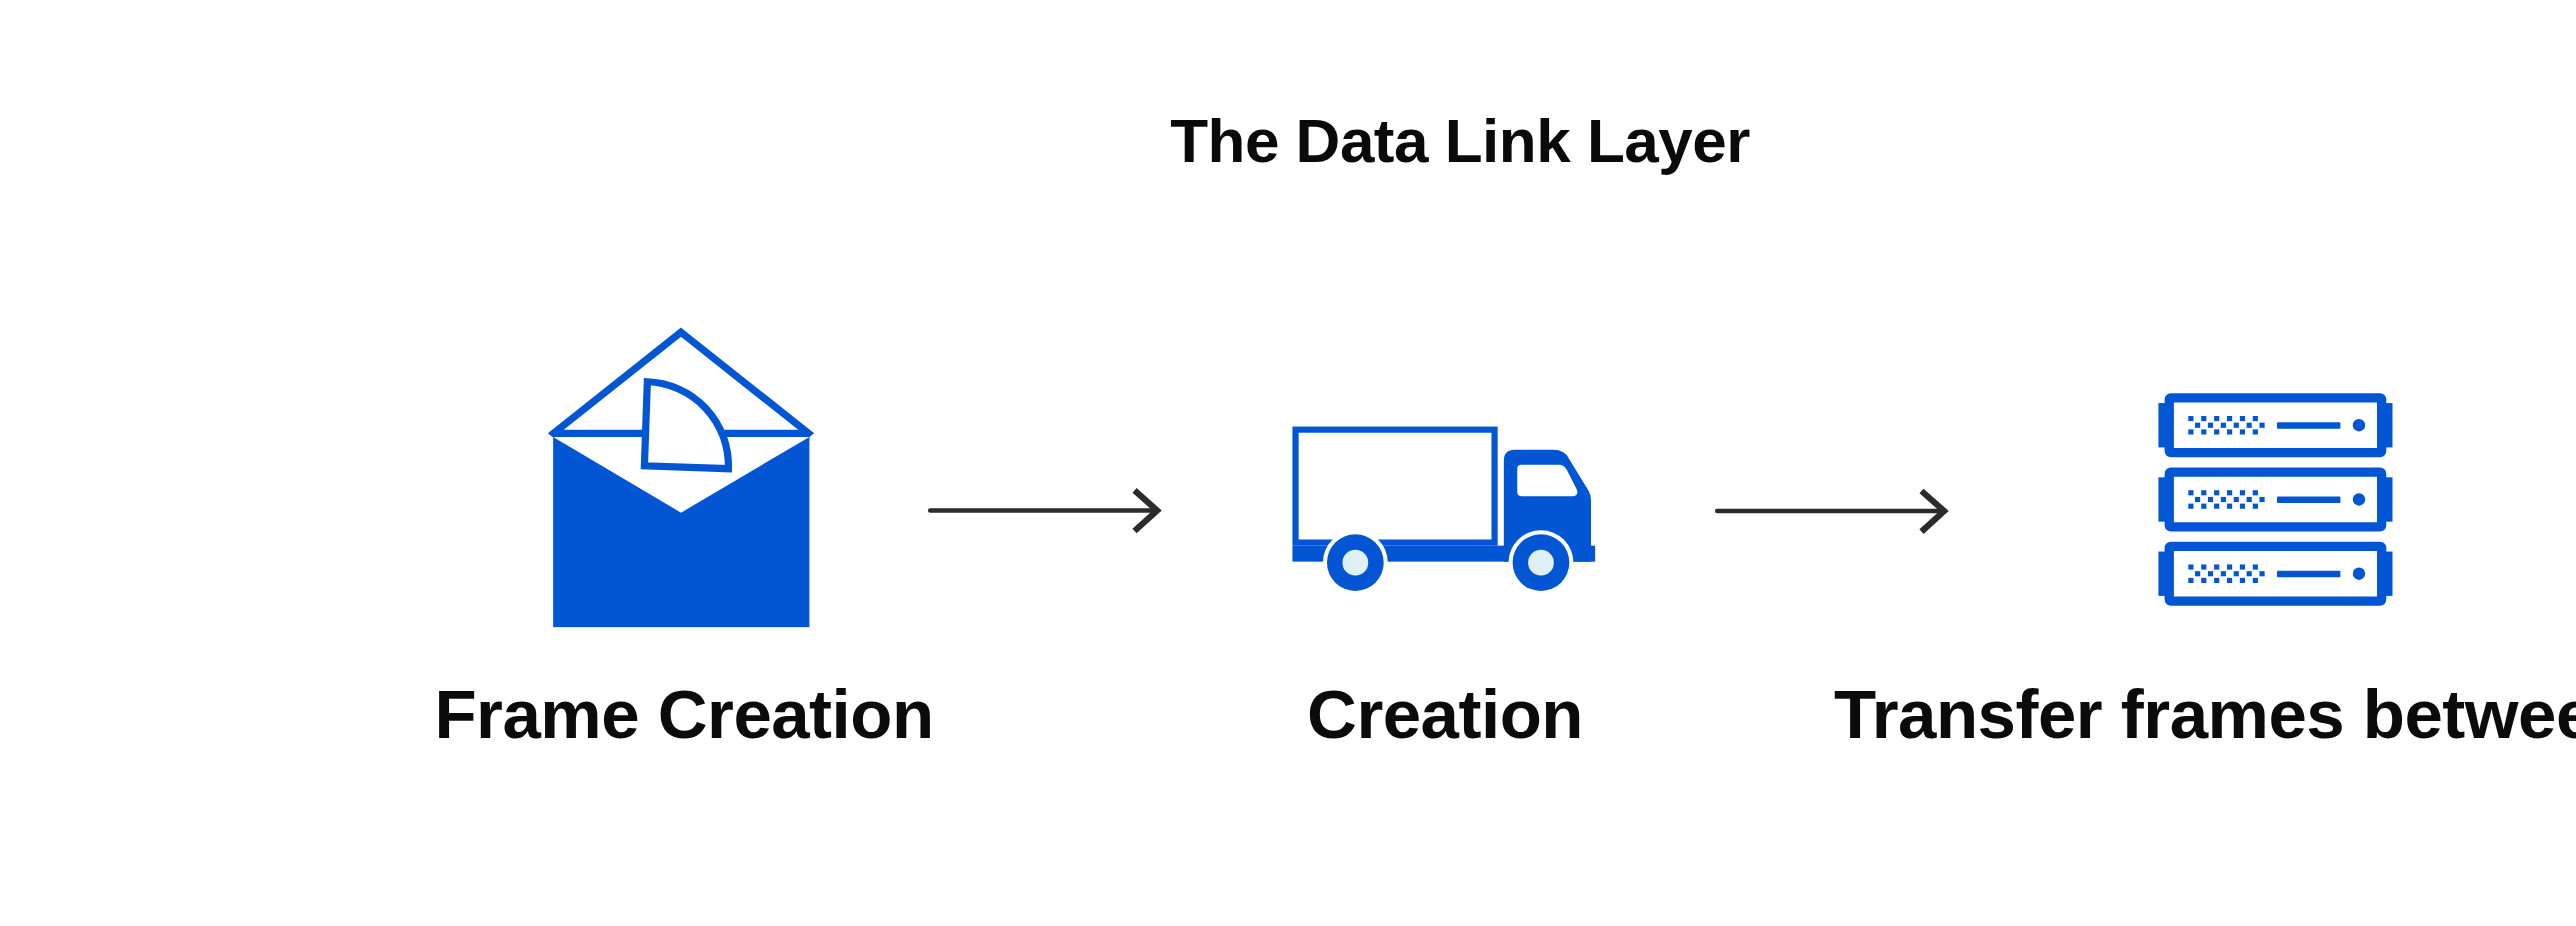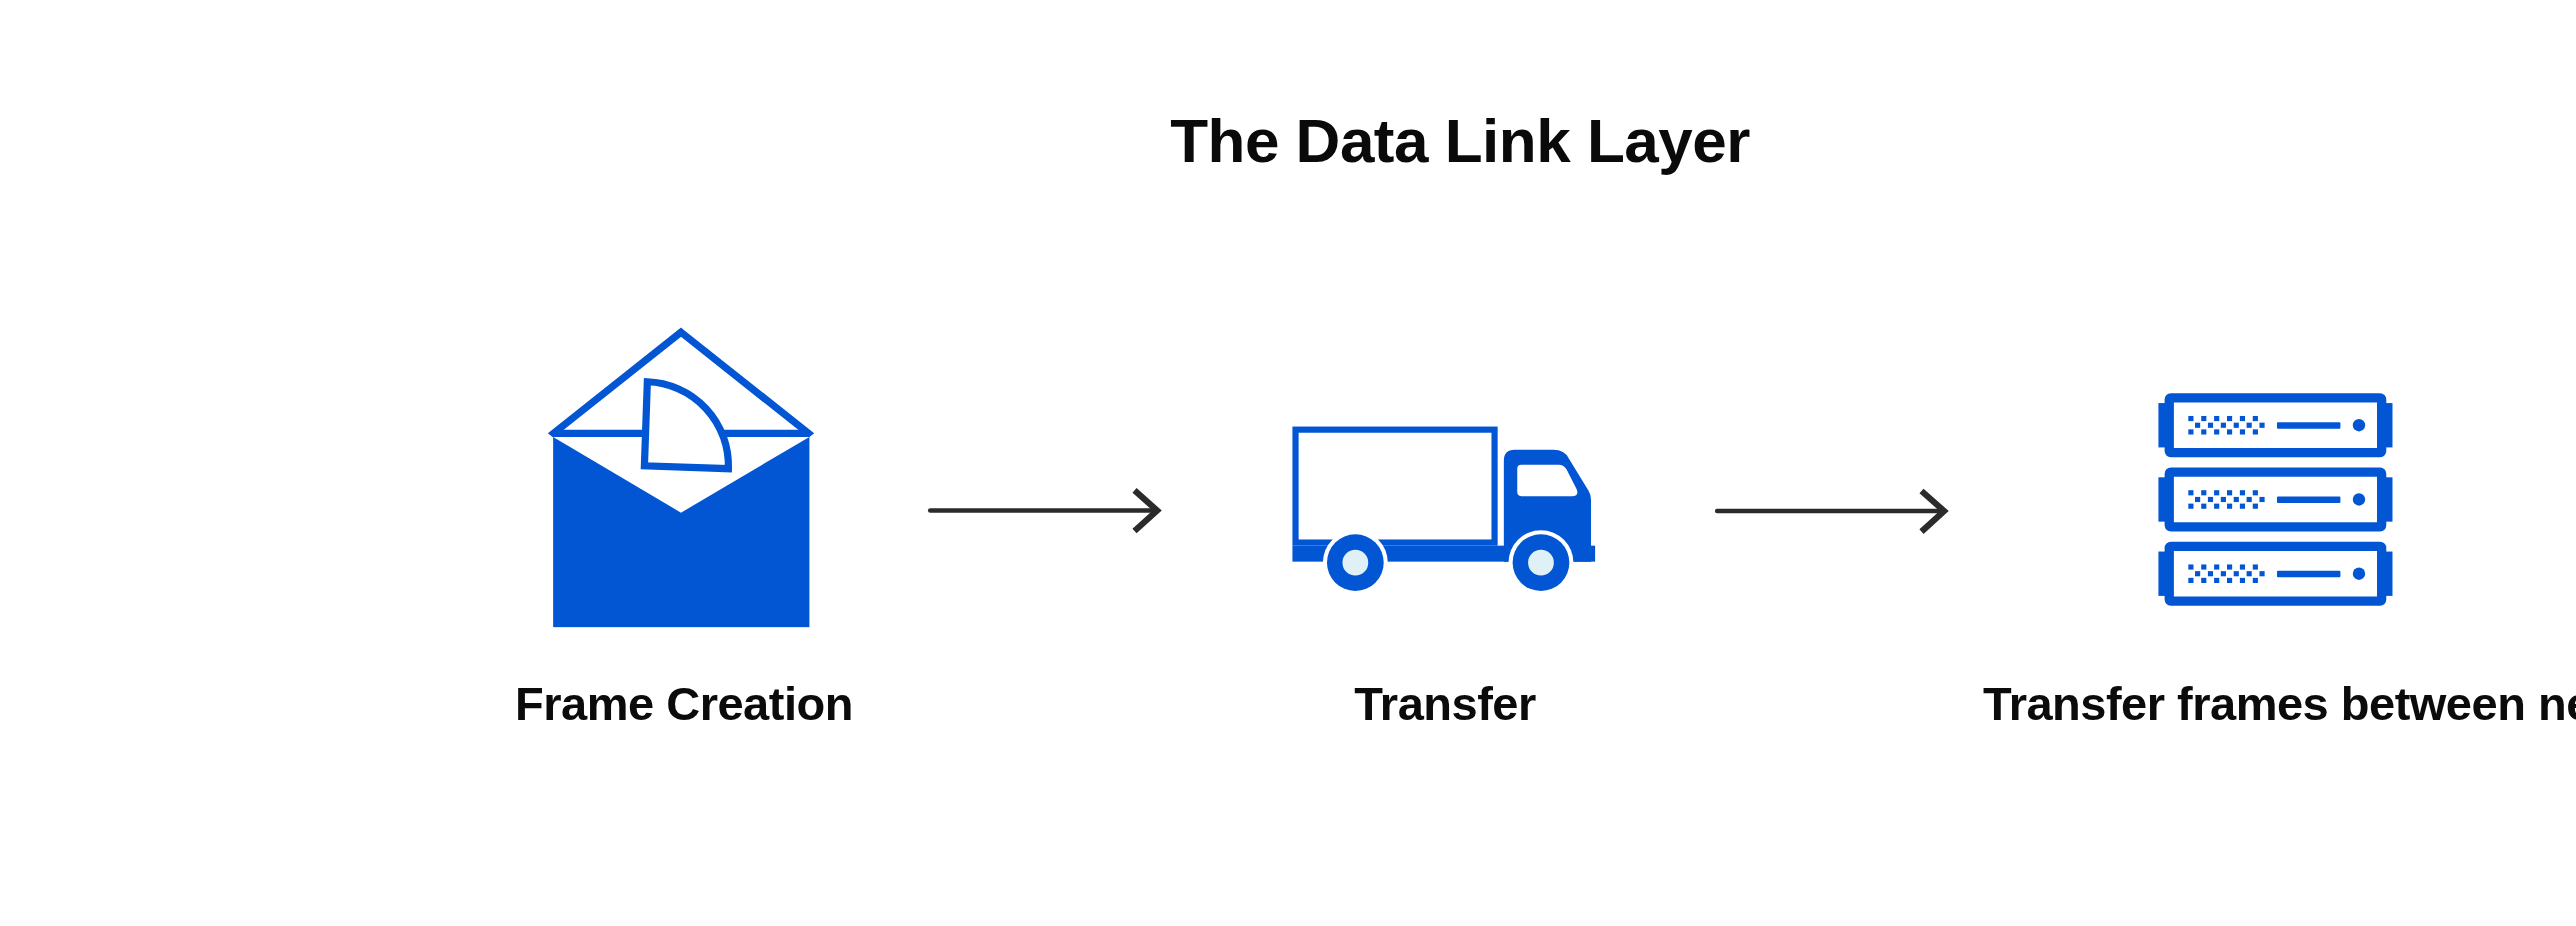--- a/index.html
+++ b/index.html
@@ -21,21 +21,21 @@
     font-weight: bold;
     letter-spacing: -0.5px;
     line-height: 1;
     color: #0a0a0a;
     white-space: nowrap;
   }
   .step-label {
     position: absolute;
     top: 680px;
     transform: translateX(-50%);
-    font-size: 47px;
+    font-size: 69px;
     font-weight: bold;
     letter-spacing: -0.5px;
     line-height: 1;
     color: #0b0b0b;
     white-space: nowrap;
   }
   .icon-svg { position: absolute; display: block; }
 </style>
 </head>
 <body>
@@ -101,17 +101,17 @@
         <rect x="230" y="56" width="123" height="13" rx="2" fill="#0256d4"></rect>
         <circle cx="389" cy="62" r="12" fill="#0256d4"></circle>
       </g>
     </defs>
     <use href="#srv-unit" x="20" y="18"></use>
     <use href="#srv-unit" x="20" y="162"></use>
     <use href="#srv-unit" x="20" y="306"></use>
   </svg>
 
   <div class="step-label" style="left:684px;">Frame Creation</div>
-  <div class="step-label" style="left:1445px;">Transfer</div>
+  <div class="step-label" style="left:1445px;">Creation</div>
   <div class="step-label" style="left:2295px;">Transfer frames between net</div>
 
 </div>
 
 
 </body></html>

